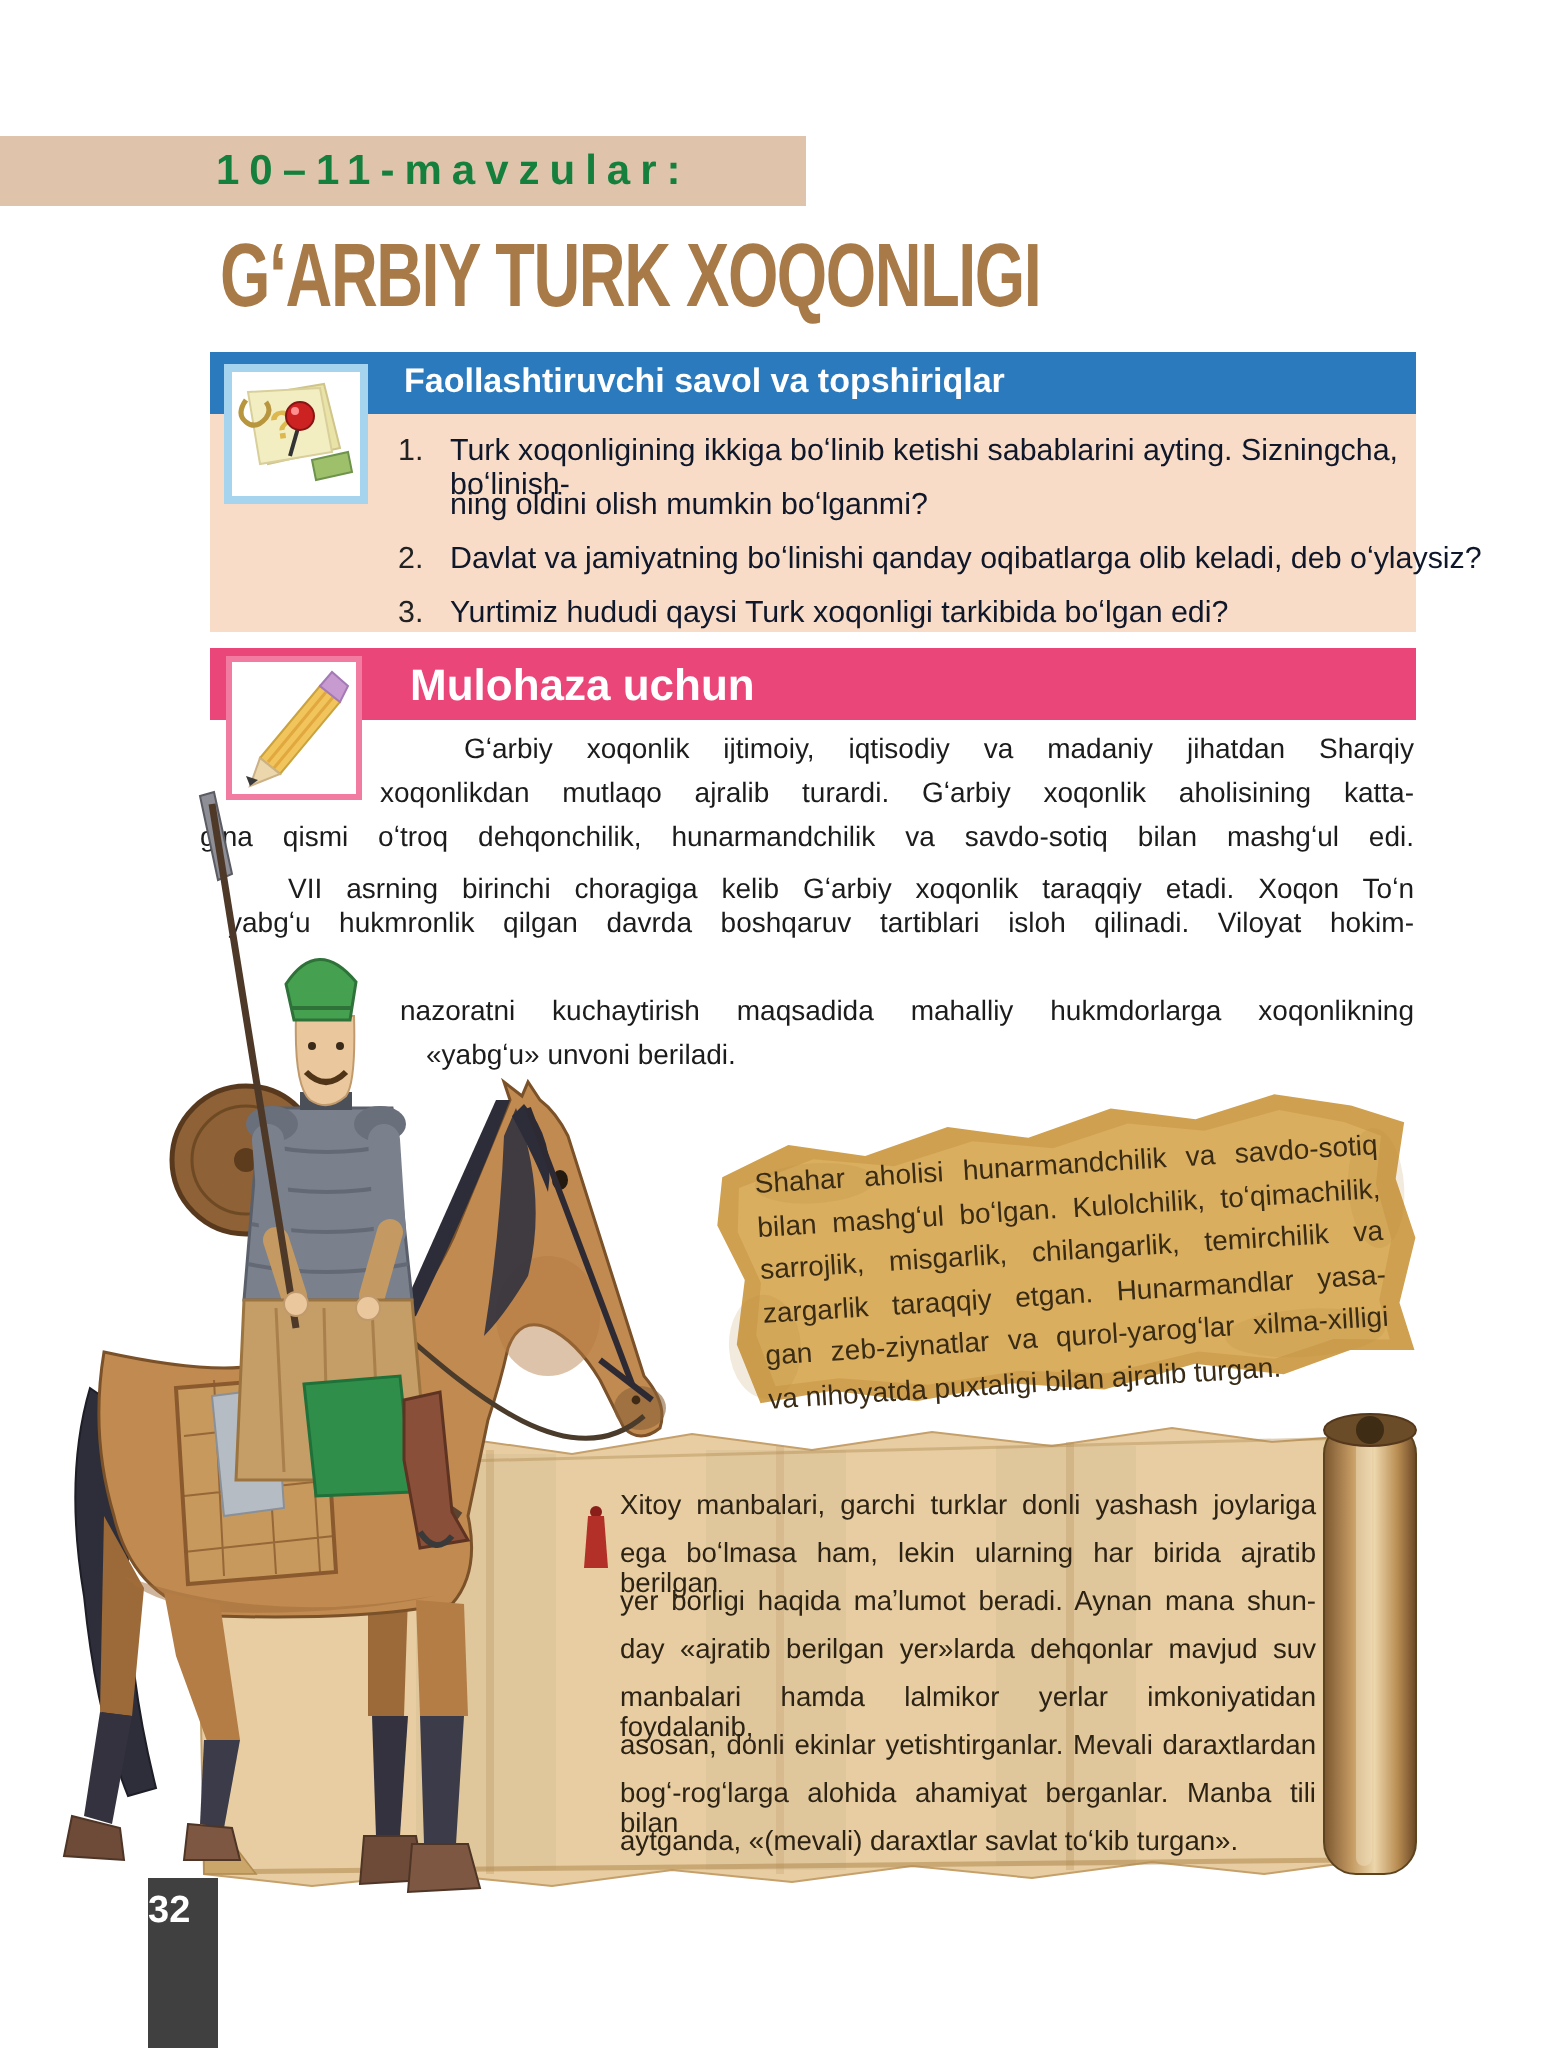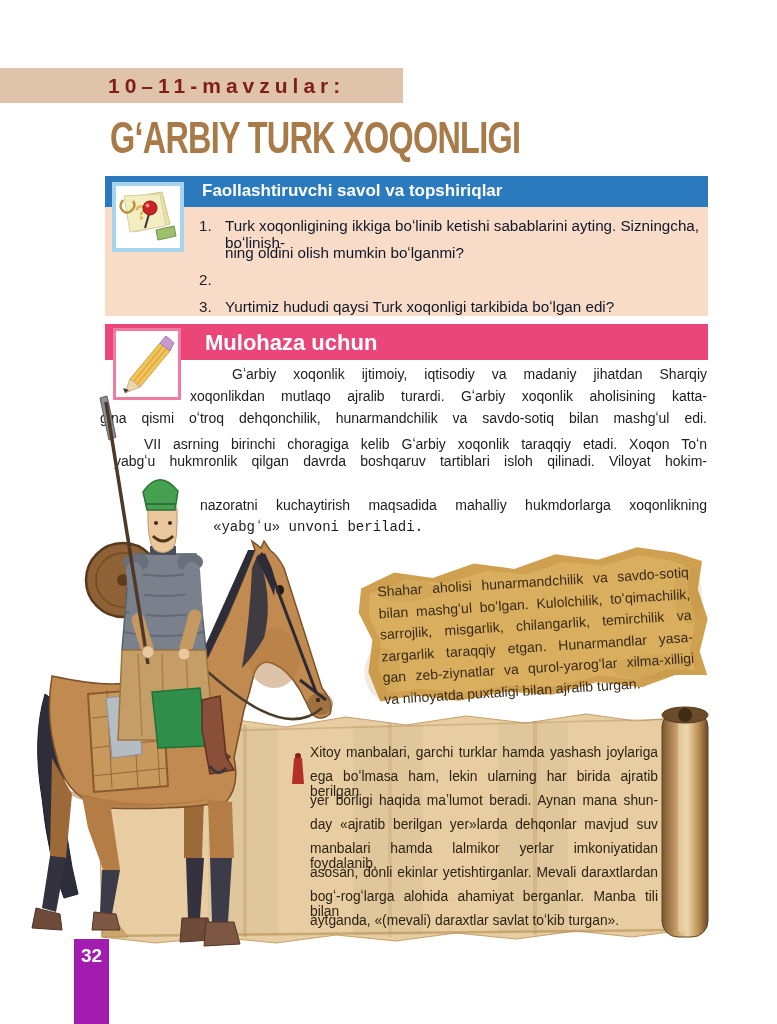--- a/index.html
+++ b/index.html
@@ -3,21 +3,21 @@
 <meta charset="utf-8">
 <style>
   html,body{margin:0;padding:0;background:#ffffff;}
   #page{
     position:relative;width:777px;height:1024px;overflow:hidden;background:#ffffff;
     font-family:"Liberation Sans","DejaVu Sans",sans-serif;
   }
   .abs{position:absolute;}
   
   .band{left:0;top:68px;width:403px;height:35px;background:#e0c3ab;}
-  .band-label{left:108px;top:74px;font-size:21px;font-weight:bold;color:#7f1d1d;letter-spacing:5px;white-space:nowrap;}
+  .band-label{left:108px;top:74px;font-size:21px;font-weight:bold;color:#15803d;letter-spacing:5px;white-space:nowrap;}
   .page-title{left:110px;top:112px;font-size:45px;font-weight:800;color:#a87a47;letter-spacing:-1px;
     white-space:nowrap;transform:scaleX(.72);transform-origin:left top;}
   
   .blue-square{left:105px;top:176px;width:84px;height:76px;background:#2b7abd;}
   .blue-bar{left:105px;top:176px;width:603px;height:31px;background:#2b7abd;}
   .blue-header{left:202px;top:181px;font-size:17px;font-weight:bold;color:#ffffff;white-space:nowrap;}
   .icon-frame{left:112px;top:182px;width:64px;height:62px;background:#ffffff;border:4px solid #a6d3ee;}
   .peach-panel{left:105px;top:207px;width:603px;height:109px;background:#f9dcc8;}
   .q-num{font-size:15.2px;color:#222222;width:22px;text-align:left;}
   .q-line{font-size:15.2px;color:#0f172a;white-space:nowrap;}
@@ -28,21 +28,21 @@
   .pencil-frame{left:113px;top:328px;width:62px;height:66px;background:#ffffff;border:3px solid #f27ba1;}
   .p-line{font-size:14px;color:#1c1c1c;text-align:justify;text-align-last:justify;white-space:normal;}
   .p-last{text-align:left;text-align-last:left;white-space:nowrap;}
   
   .s-line{font-size:13.8px;color:#2d2315;text-align:justify;text-align-last:justify;}
   .s-last{text-align:left;text-align-last:left;white-space:nowrap;}
   .note-wrap{left:350px;top:546px;width:372px;height:168px;transform:rotate(-3.6deg);transform-origin:40% 50%;}
   .n-line{position:absolute;left:30px;width:312px;font-size:14px;color:#3a2b15;text-align:justify;text-align-last:justify;}
   .n-last{text-align:left;text-align-last:left;white-space:nowrap;}
   
-  .page-num-box{left:74px;top:939px;width:35px;height:85px;background:#a21caf;text-align:center;}
+  .page-num-box{left:74px;top:939px;width:35px;height:85px;background:#404040;}
   .page-num{display:block;padding-top:6px;font-size:19px;font-weight:bold;color:#ffffff;}
 </style>
 </head>
 <body>
 
 <div id="page">
 
   <div class="abs band"></div>
   <div class="abs band-label">10–11-mavzular:</div>
 
@@ -62,20 +62,21 @@
       <line x1="33" y1="28" x2="29" y2="42" stroke="#333333" stroke-width="2"></line>
       <circle cx="34" cy="22" r="7" fill="#cc2222" stroke="#881515" stroke-width="1"></circle>
       <circle cx="31.5" cy="19.5" r="2" fill="#ff8f8f"></circle>
     </svg>
   </div>
 
   <div class="abs q-num" style="left:199px;top:217px;">1.</div>
   <div class="abs q-line q-just" style="left:225px;top:217px;width:474px;">Turk xoqonligining ikkiga boʻlinib ketishi sabablarini ayting. Sizningcha, boʻlinish-</div>
   <div class="abs q-line" style="left:225px;top:244px;">ning oldini olish mumkin boʻlganmi?</div>
   <div class="abs q-num" style="left:199px;top:271px;">2.</div>
+  <div class="abs q-line" style="left:225px;top:271px;">Davlat va jamiyatning boʻlinishi qanday oqibatlarga olib keladi, deb oʻylaysiz?</div>
   <div class="abs q-num" style="left:199px;top:298px;">3.</div>
   <div class="abs q-line" style="left:225px;top:298px;">Yurtimiz hududi qaysi Turk xoqonligi tarkibida boʻlgan edi?</div>
 
   <div class="abs pink-bar"></div>
   <div class="abs pink-header">Mulohaza uchun</div>
   <div class="abs pencil-frame">
     <svg width="62" height="66" viewBox="0 0 62 66">
       <polygon points="14,48 44,12 54,20 24,56" fill="#f2c55c" stroke="#caa23e" stroke-width="1"></polygon>
       <line x1="18" y1="50" x2="47" y2="15" stroke="#e0a83e" stroke-width="1.5"></line>
       <line x1="21" y1="53" x2="51" y2="17" stroke="#e0a83e" stroke-width="1.5"></line>
@@ -84,21 +85,21 @@
       <polygon points="9,62 13,59 7,57" fill="#3a3a3a"></polygon>
     </svg>
   </div>
 
   <div class="abs p-line" style="left:232px;top:366px;width:475px;">Gʻarbiy xoqonlik ijtimoiy, iqtisodiy va madaniy jihatdan Sharqiy</div>
   <div class="abs p-line" style="left:190px;top:388px;width:517px;">xoqonlikdan mutlaqo ajralib turardi. Gʻarbiy xoqonlik aholisining katta-</div>
   <div class="abs p-line" style="left:100px;top:410px;width:607px;">gina qismi oʻtroq dehqonchilik, hunarmandchilik va savdo-sotiq bilan mashgʻul edi.</div>
   <div class="abs p-line" style="left:144px;top:436px;width:563px;">VII asrning birinchi choragiga kelib Gʻarbiy xoqonlik taraqqiy etadi. Xoqon Toʻn</div>
   <div class="abs p-line" style="left:114px;top:453px;width:593px;">yabgʻu hukmronlik qilgan davrda boshqaruv tartiblari isloh qilinadi. Viloyat hokim-</div>
   <div class="abs p-line" style="left:200px;top:497px;width:507px;">nazoratni kuchaytirish maqsadida mahalliy hukmdorlarga xoqonlikning</div>
-  <div class="abs p-line p-last" style="left:213px;top:519px;width:400px;font-family:Liberation Mono, monospace;">«yabgʻu» unvoni beriladi.</div>
+  <div class="abs p-line p-last" style="left:213px;top:519px;width:400px;">«yabgʻu» unvoni beriladi.</div>
 
   <svg class="abs" style="left:88px;top:703px;" width="630" height="258" viewBox="0 0 630 258">
     <defs>
       <linearGradient id="rollgrad" x1="0" y1="0" x2="1" y2="0">
         <stop offset="0" stop-color="#7a5630"></stop>
           <stop offset="0.3" stop-color="#c49a62"></stop>
         <stop offset="0.55" stop-color="#ecd6ab"></stop>
           <stop offset="0.8" stop-color="#b98d52"></stop>
         <stop offset="1" stop-color="#6b4826"></stop>
       </linearGradient>
@@ -113,21 +114,21 @@
     <rect x="445" y="18" width="4" height="214" fill="#b9925e" opacity="0.3"></rect>
     <path d="M14,233 L588,227" stroke="#b08a50" stroke-width="2.5" opacity="0.55" fill="none"></path>
     <path d="M10,31 L588,16" stroke="#b08a50" stroke-width="1.5" opacity="0.4" fill="none"></path>
     <path d="M14,200 L40,234 L14,234 Z" fill="#cba66b" stroke="#b08a50" stroke-width="0.8"></path>
     <rect x="574" y="8" width="46" height="226" rx="16" fill="url(#rollgrad)" stroke="#5d441f" stroke-width="1"></rect>
     <rect x="590" y="12" width="8" height="218" rx="4" fill="#f0debb" opacity="0.5"></rect>
     <ellipse cx="597" cy="12" rx="23" ry="8" fill="#6b4c28" stroke="#55381c" stroke-width="1"></ellipse>
     <circle cx="597" cy="12" r="7" fill="#3f2c15"></circle>
   </svg>
 
-  <div class="abs s-line" style="left:310px;top:745px;width:348px;">Xitoy manbalari, garchi turklar hamda yashash joylariga</div>
+  <div class="abs s-line" style="left:310px;top:745px;width:348px;">Xitoy manbalari, garchi turklar donli yashash joylariga</div>
   <div class="abs s-line" style="left:310px;top:769px;width:348px;">ega boʻlmasa ham, lekin ularning har birida ajratib berilgan</div>
   <div class="abs s-line" style="left:310px;top:793px;width:348px;">yer borligi haqida maʼlumot beradi. Aynan mana shun-</div>
   <div class="abs s-line" style="left:310px;top:817px;width:348px;">day «ajratib berilgan yer»larda dehqonlar mavjud suv</div>
   <div class="abs s-line" style="left:310px;top:841px;width:348px;">manbalari hamda lalmikor yerlar imkoniyatidan foydalanib,</div>
   <div class="abs s-line" style="left:310px;top:865px;width:348px;">asosan, donli ekinlar yetishtirganlar. Mevali daraxtlardan</div>
   <div class="abs s-line" style="left:310px;top:889px;width:348px;">bogʻ-rogʻlarga alohida ahamiyat berganlar. Manba tili bilan</div>
   <div class="abs s-line s-last" style="left:310px;top:913px;width:348px;">aytganda, «(mevali) daraxtlar savlat toʻkib turgan».</div>
 
   <div class="abs note-wrap">
     <svg width="372" height="168" viewBox="0 0 372 168" style="position:absolute;left:0;top:0;">

